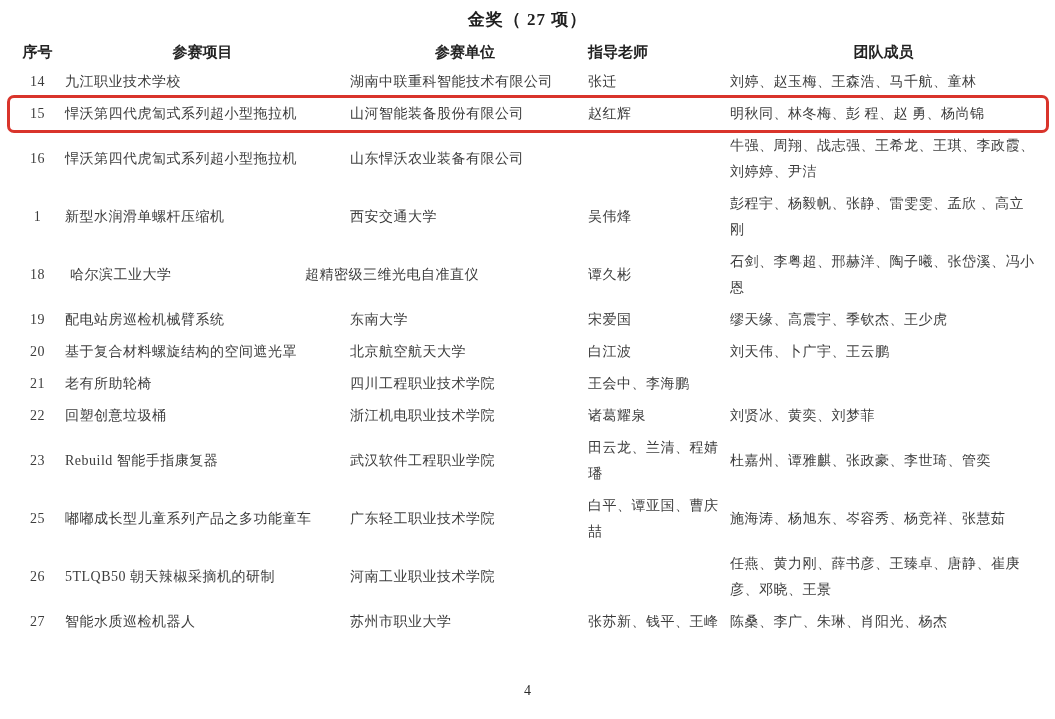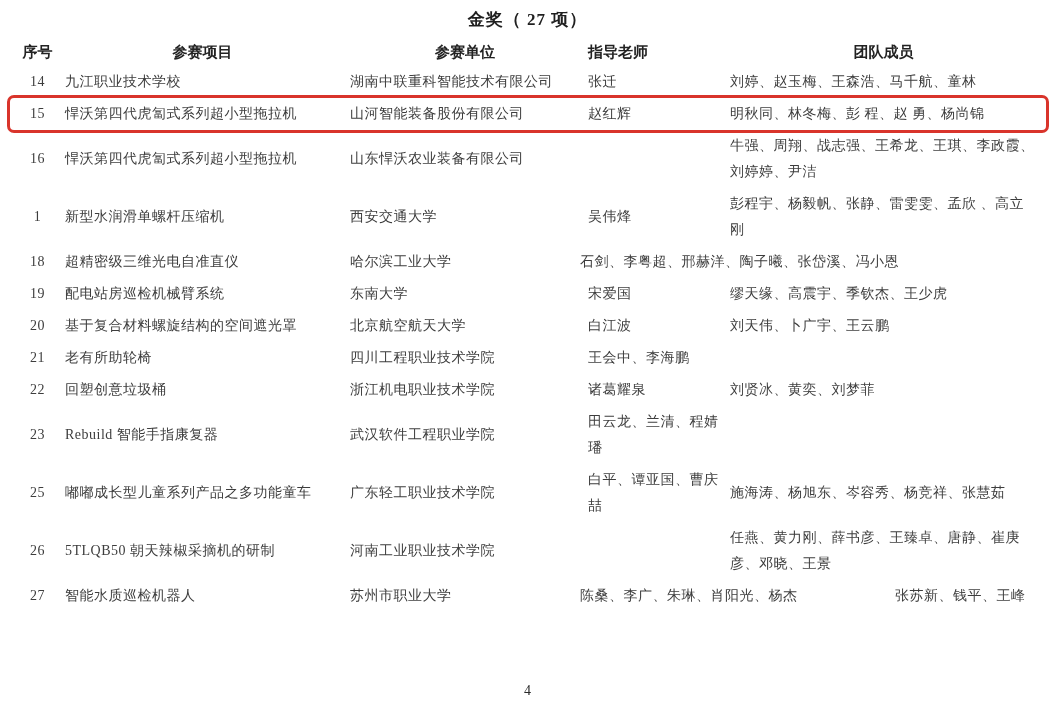--- a/index.html
+++ b/index.html
@@ -119,22 +119,23 @@
   <div class="row">
     <div class="cell col-num">1</div>
     <div class="cell col-project">新型水润滑单螺杆压缩机</div>
     <div class="cell col-unit">西安交通大学</div>
     <div class="cell col-advisor">吴伟烽</div>
     <div class="cell col-members">彭程宇、杨毅帆、张静、雷雯雯、孟欣 、高立刚</div>
   </div>
 
   <div class="row">
     <div class="cell col-num">18</div>
+    <div class="cell col-unit">哈尔滨工业大学</div>
     <div class="cell col-project">超精密级三维光电自准直仪</div>
-    <div class="cell col-unit">哈尔滨工业大学</div>
+    <div class="cell col-advisor">谭久彬</div>
     <div class="cell col-members">石剑、李粤超、邢赫洋、陶子曦、张岱溪、冯小恩</div>
   </div>
 
   <div class="row">
     <div class="cell col-num">19</div>
     <div class="cell col-project">配电站房巡检机械臂系统</div>
     <div class="cell col-unit">东南大学</div>
     <div class="cell col-advisor">宋爱国</div>
     <div class="cell col-members">缪天缘、高震宇、季钦杰、王少虎</div>
   </div>
@@ -160,20 +161,21 @@
     <div class="cell col-unit">浙江机电职业技术学院</div>
     <div class="cell col-advisor">诸葛耀泉</div>
     <div class="cell col-members">刘贤冰、黄奕、刘梦菲</div>
   </div>
 
   <div class="row">
     <div class="cell col-num">23</div>
     <div class="cell col-project">Rebuild 智能手指康复器</div>
     <div class="cell col-unit">武汉软件工程职业学院</div>
     <div class="cell col-advisor">田云龙、兰清、程婧璠</div>
+    <div class="cell col-members">杜嘉州、谭雅麒、张政豪、李世琦、管奕</div>
   </div>
 
 
   <div class="row">
     <div class="cell col-num">25</div>
     <div class="cell col-project">嘟嘟成长型儿童系列产品之多功能童车</div>
     <div class="cell col-unit">广东轻工职业技术学院</div>
     <div class="cell col-advisor">白平、谭亚国、曹庆喆</div>
     <div class="cell col-members">施海涛、杨旭东、岑容秀、杨竞祥、张慧茹</div>
   </div>
@@ -183,20 +185,20 @@
     <div class="cell col-project">5TLQB50 朝天辣椒采摘机的研制</div>
     <div class="cell col-unit">河南工业职业技术学院</div>
     <div class="cell col-advisor"></div>
     <div class="cell col-members">任燕、黄力刚、薛书彦、王臻卓、唐静、崔庚彦、邓晓、王景</div>
   </div>
 
   <div class="row">
     <div class="cell col-num">27</div>
     <div class="cell col-project">智能水质巡检机器人</div>
     <div class="cell col-unit">苏州市职业大学</div>
+    <div class="cell col-advisor">张苏新、钱平、王峰</div>
     <div class="cell col-members">陈桑、李广、朱琳、肖阳光、杨杰</div>
-    <div class="cell col-advisor">张苏新、钱平、王峰</div>
   </div>
 </div>
   </div>
 
   <div id="page-footer">4</div>
 </div>
 
 </body></html>

